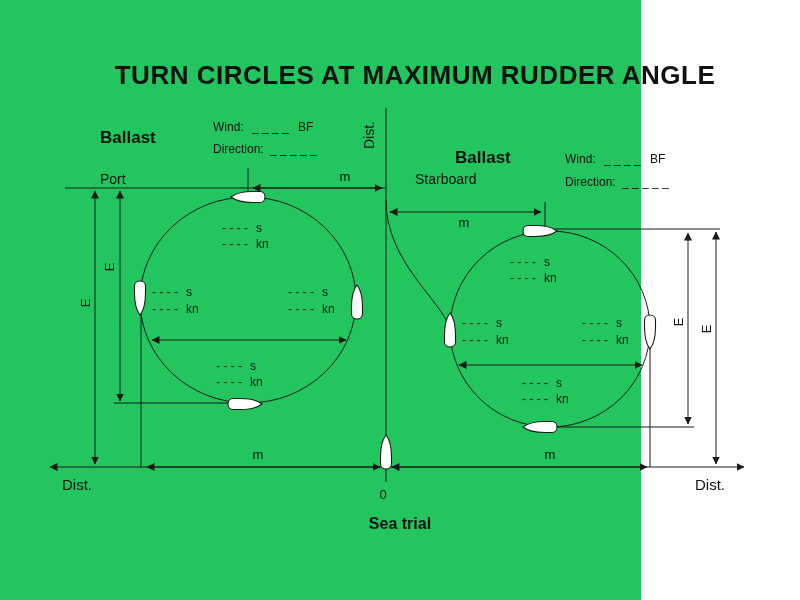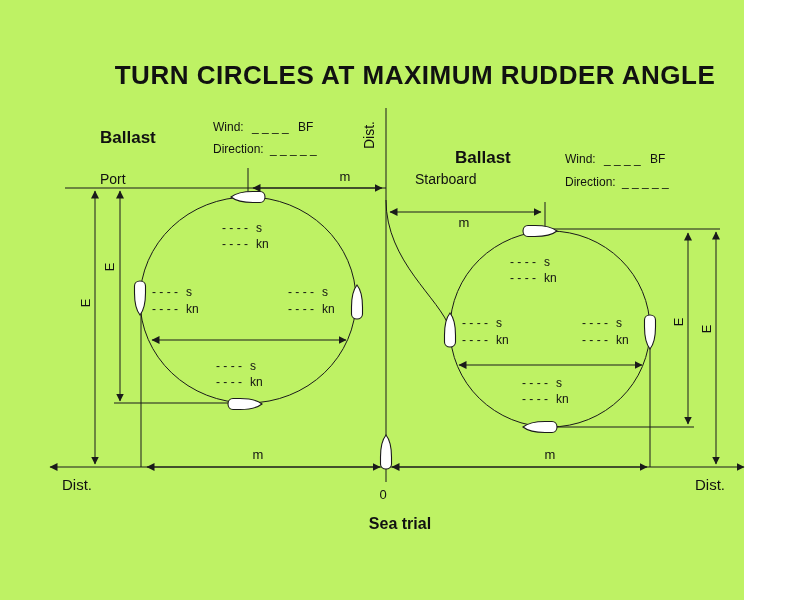--- a/index.html
+++ b/index.html
@@ -1,17 +1,17 @@
 <!DOCTYPE html>
 <html><head>
 <meta charset="utf-8">
 <style>
   html,body{margin:0;padding:0;background:#fff;}
   body{width:800px;height:600px;overflow:hidden;}
-  .canvas{width:744px;height:600px;background:#bef264;position:relative;}
+  .canvas{width:641px;height:600px;background:#22c55e;position:relative;}
   svg text{font-family:"Liberation Sans",sans-serif;fill:#111;}
   .title{font-size:26px;font-weight:600;letter-spacing:.5px;}
   .bold17{font-size:17px;font-weight:700;}
   .lbl14{font-size:14px;}
   .lbl13{font-size:13px;}
   .lbl12{font-size:12px;}
   .lbl15{font-size:15px;}
   .cap16{font-size:16px;font-weight:700;}
   .ln{stroke:#1a1a1a;stroke-width:1;fill:none;}
   .dim{stroke:#1a1a1a;stroke-width:1;fill:none;}

